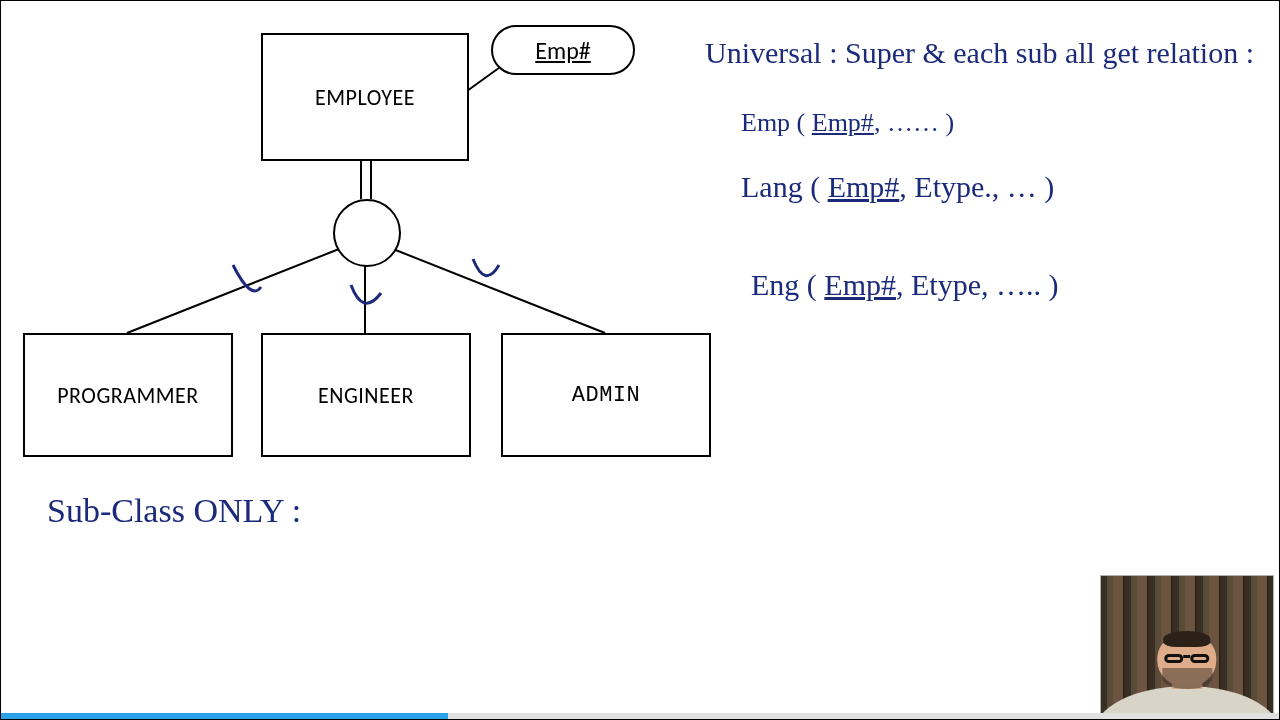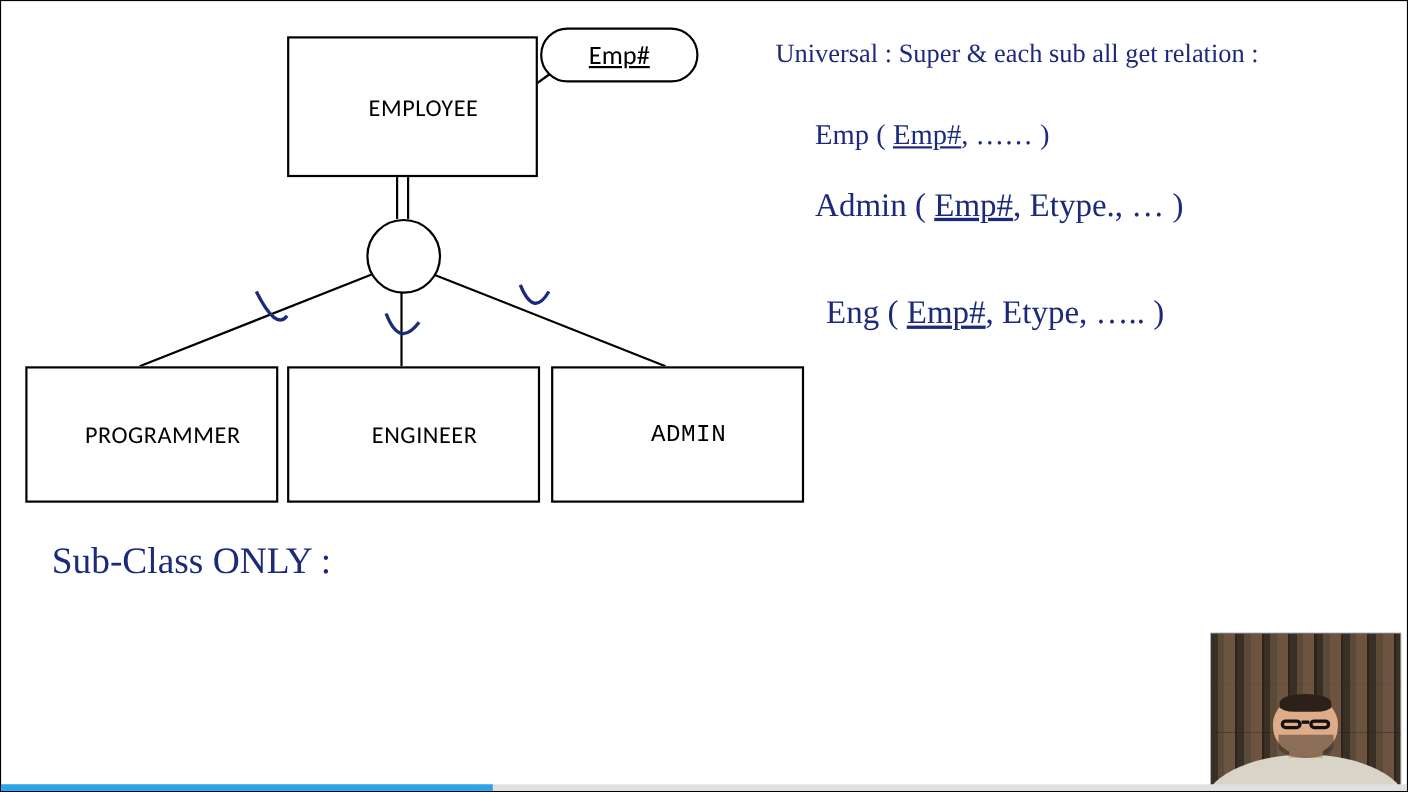--- a/index.html
+++ b/index.html
@@ -22,21 +22,20 @@
   
   .box {
     position: absolute;
     border: 2px solid #000;
     background: #fff;
     display: flex;
     align-items: center;
     justify-content: center;
     font-size: 22px;
     letter-spacing: 0.5px;
-    padding-left: 20px;
   }
   .attr-oval {
     position: absolute;
     border: 2px solid #000;
     border-radius: 999px;
     background: #fff;
     display: flex;
     align-items: center;
     justify-content: center;
     font-size: 24px;
@@ -63,21 +62,21 @@
   
   .hw {
     position: absolute;
     font-family: "Segoe Script", "Comic Sans MS", cursive;
     color: #1b2a7a;
     font-size: 26px;
     line-height: 1.05;
     white-space: nowrap;
   }
   .hw .u { text-decoration: underline; }
-  .hw-big { font-size: 24px; }
+  .hw-big { font-size: 30px; }
   
   .webcam {
     position: absolute;
     right: 6px;
     bottom: 3px;
     width: 172px;
     height: 140px;
     background: #2b2b2b;
     overflow: hidden;
     box-shadow: 0 0 0 1px rgba(0,0,0,0.3);
@@ -233,21 +232,21 @@
     <span>ADMIN</span>
   </div>
 
   <div class="hw hw-big" style="left:704px; top:36px;">Universal : Super &amp; each sub all get relation :</div>
 
   <div class="hw" style="left:740px; top:108px; font-size:26px;text-align:center;">
     <span>Emp ( </span><span class="u">Emp#</span><span>, …… )</span>
   </div>
 
   <div class="hw" style="left:740px; top:170px; font-size:30px;">
-    <span>Admin ( </span><span class="u">Emp#</span><span>, Etype., … )</span>
+    <span>Lang ( </span><span class="u">Emp#</span><span>, Etype., … )</span>
   </div>
 
   <div class="hw" style="left:750px; top:236px; font-size:30px;margin-top:32px;">
     <span>Eng ( </span><span class="u">Emp#</span><span>, Etype, ….. )</span>
   </div>
 
 
   <div class="hw" style="left:46px; top:492px; font-size:34px;">Sub-Class ONLY :</div>
 
   <div class="webcam">

